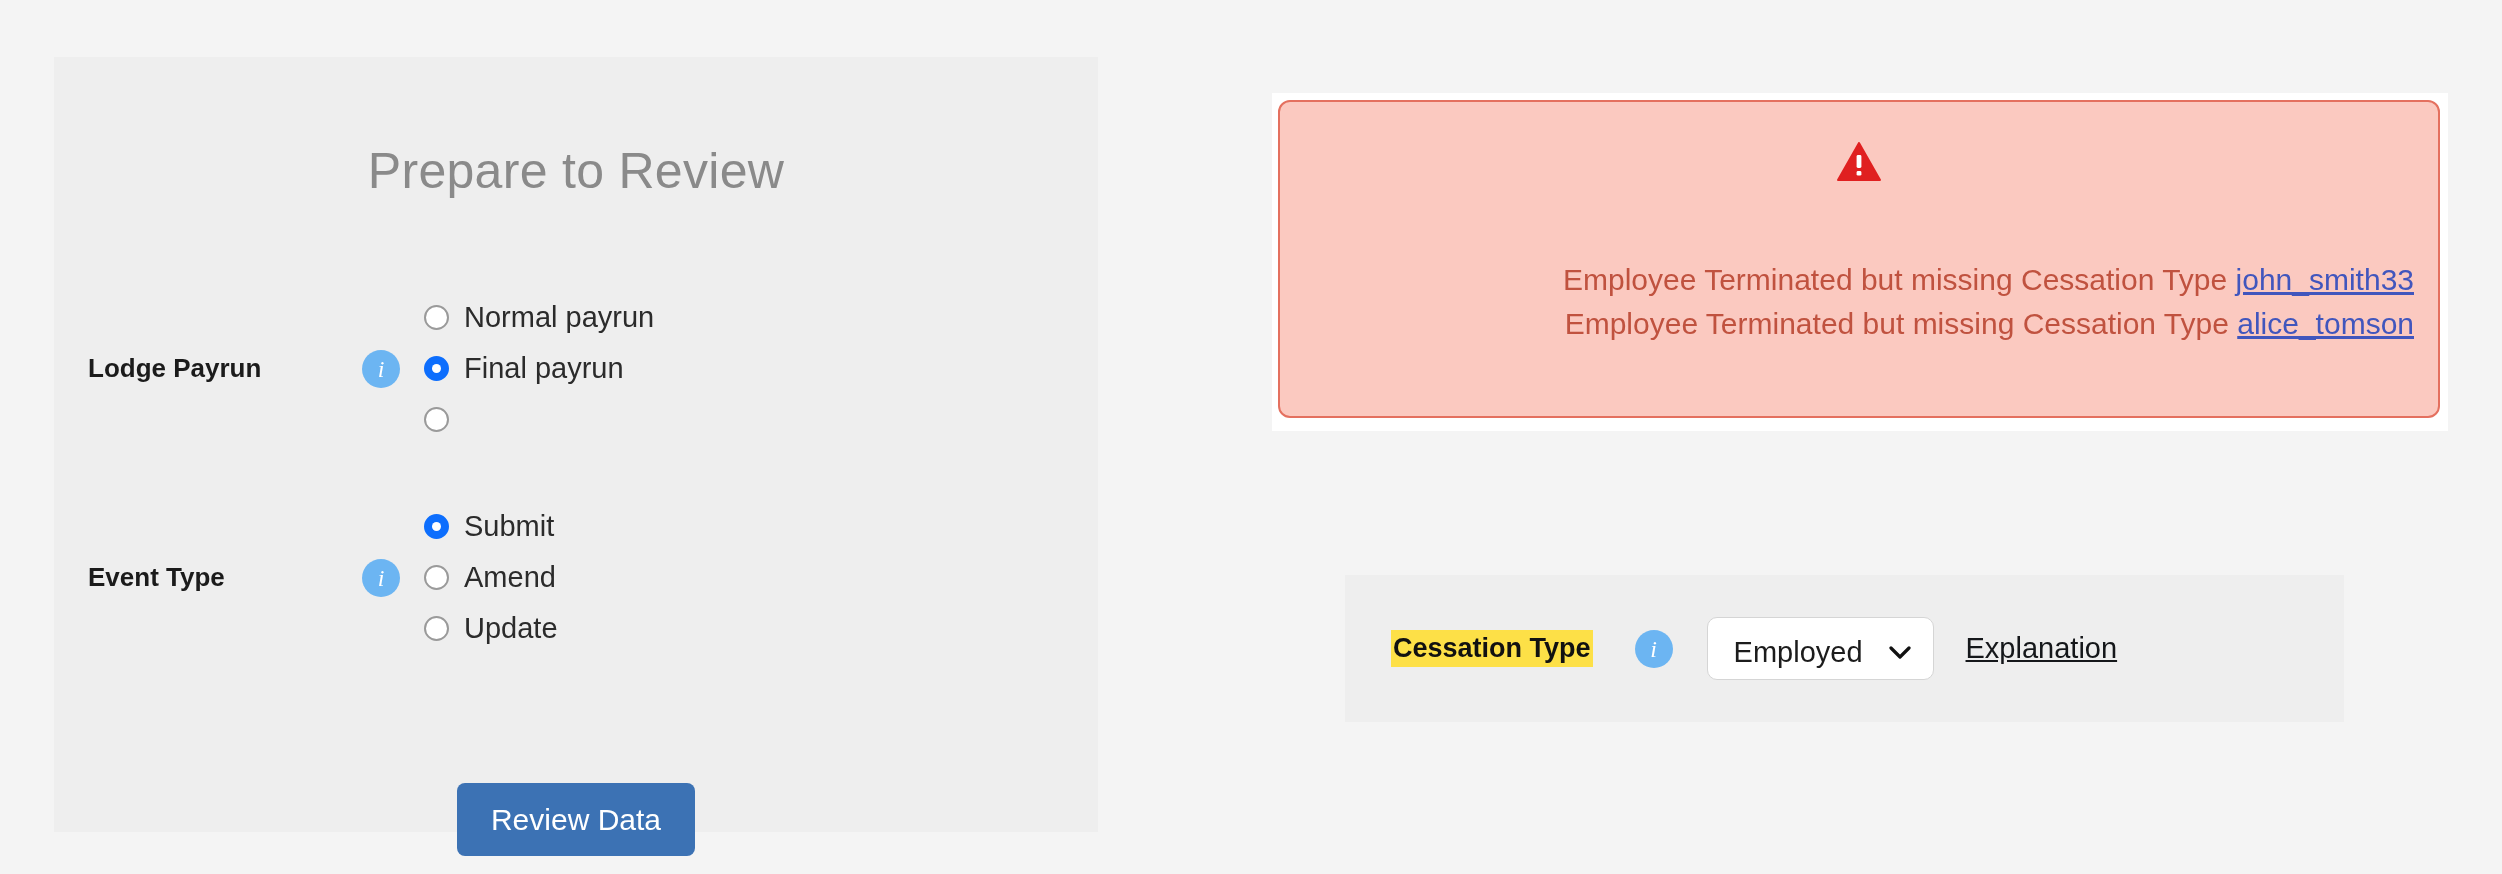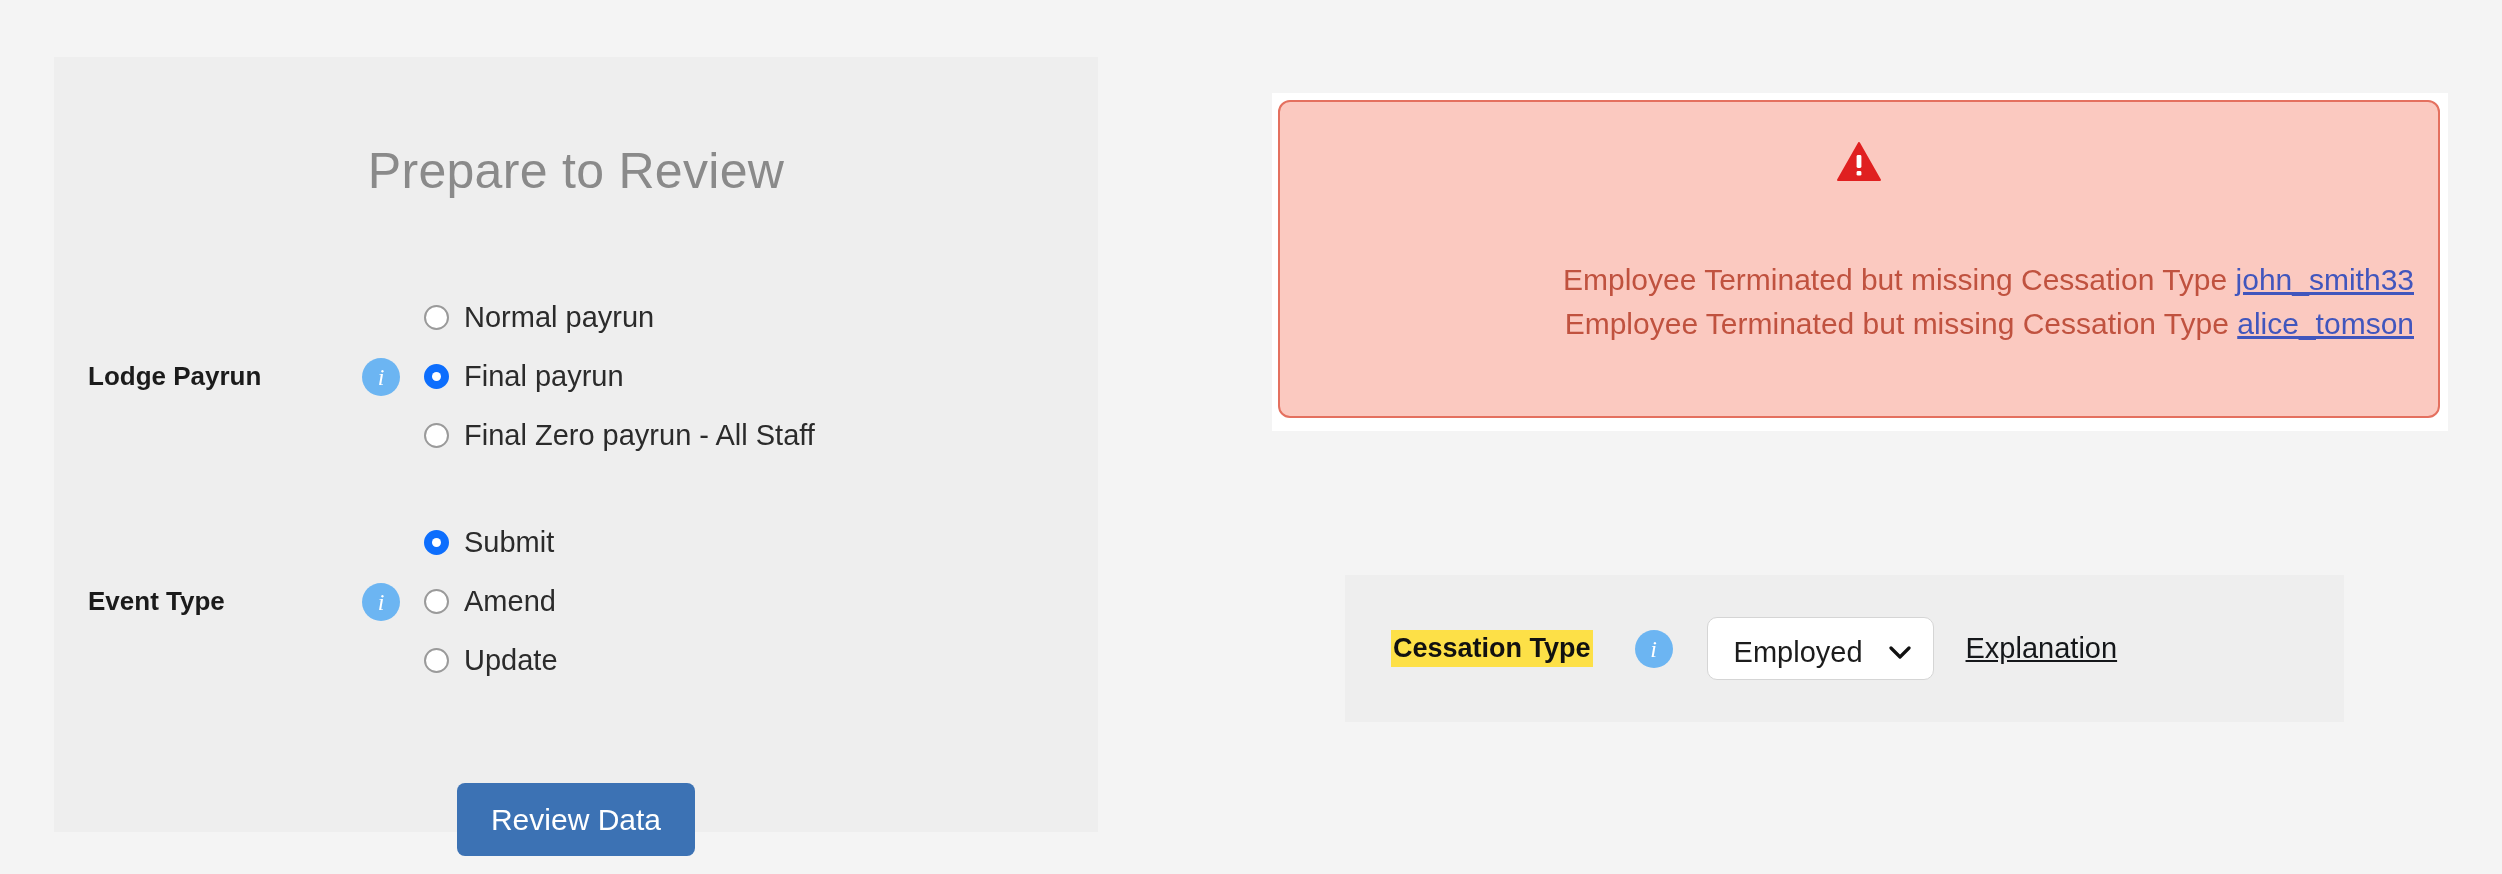--- a/index.html
+++ b/index.html
@@ -80,21 +80,21 @@
     justify-content: center;
     line-height: 1;
     cursor: pointer;
     user-select: none;
   }
 
   .radio-group {
     margin-left: 24px;
     display: flex;
     flex-direction: column;
-    gap: 8px;
+    gap: 0px;
   }
 
   .radio-option {
     display: flex;
     align-items: center;
     height: 51px;
     cursor: pointer;
   }
 
   .radio-mark {
@@ -285,21 +285,20 @@
           <span class="radio-label">Normal payrun</span>
         </div>
 
         <div class="radio-option checked">
           <span class="radio-mark"></span>
           <span class="radio-label">Final payrun</span>
         </div>
 
         <div class="radio-option">
           <span class="radio-mark"></span>
-          <span class="radio-label">Final Zero payrun - All Staff</span>
         </div>
 
 
       </div>
     </div>
 
     <div class="form-row row-event-type">
       <div class="row-label">Event Type</div>
       <div class="info-icon">i</div>
       <div class="radio-group">

